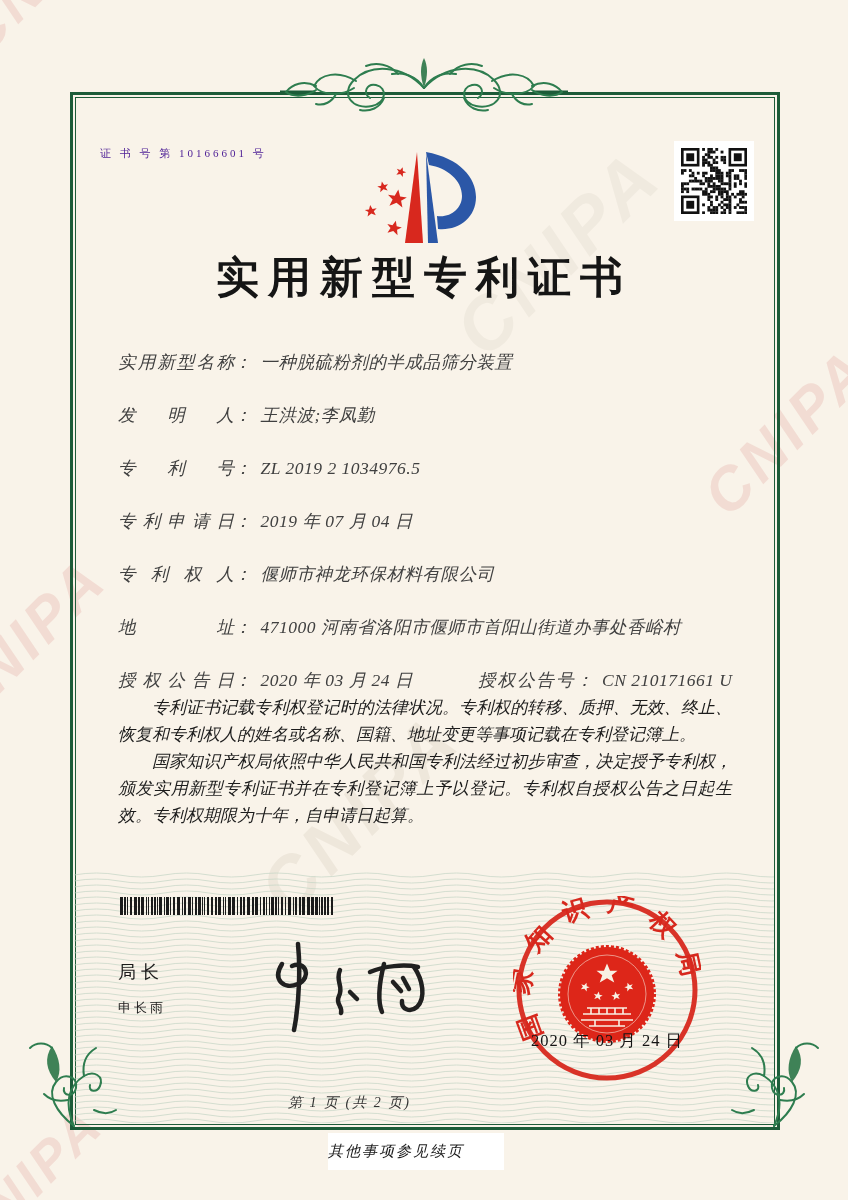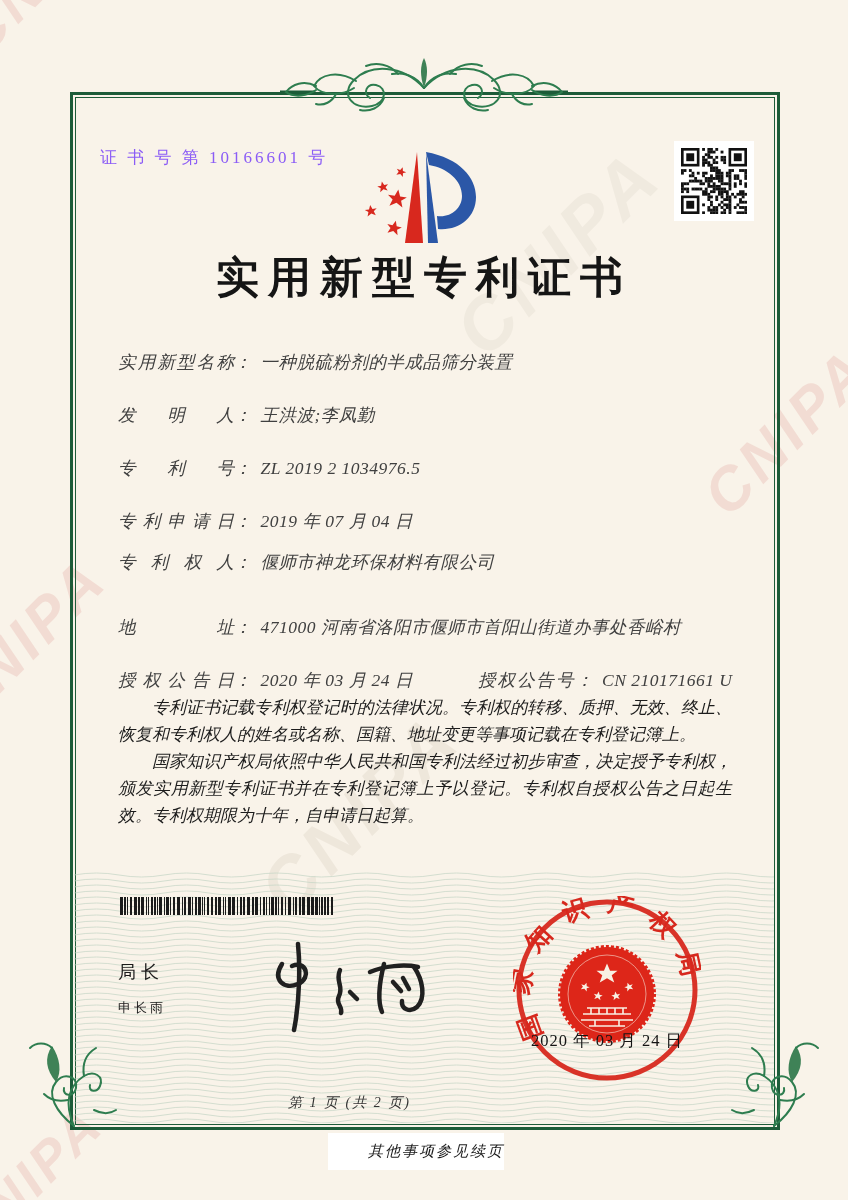--- a/index.html
+++ b/index.html
@@ -28,56 +28,56 @@
     position:absolute;left:70px;top:92px;width:704px;height:1032px;
     border:3px solid #1d5c39;z-index:1;
   }
   .frame::after{
     content:"";position:absolute;inset:2px;border:1px solid #1d5c39;
   }
   .waves{left:74px;top:872px;z-index:1;}
   .orn{z-index:2;}
   
   .cert-number{
-    left:100px;top:146px;font-size:17px;letter-spacing:3px;color:#8b5cf6;z-index:3;
+    left:100px;top:146px;font-size:11px;letter-spacing:3px;color:#4c1d95;z-index:3;
   }
   .logo{left:352px;top:140px;z-index:3;}
   .qr-wrap{left:674px;top:141px;width:80px;height:80px;background:#ffffff;z-index:3;}
   .qr-wrap svg{position:absolute;left:7px;top:7px;}
   .title{
     left:0;top:249px;width:848px;text-align:center;
     font-size:43px;font-weight:bold;letter-spacing:9px;color:#151515;z-index:3;
   }
   .row{position:absolute;left:118px;width:616px;font-size:17.5px;color:#404040;z-index:3;white-space:nowrap;font-style:italic;}
   .row .lab{display:inline-block;width:116px;text-align:justify;text-align-last:justify;}
   .row .colon{display:inline-block;margin-right:9px;}
   .row .val{letter-spacing:.5px;}
   .r0{top:350px;}.r1{top:403px;}.r2{top:456px;}.r3{top:509px;}
-  .r4{top:550px;}.r5{top:615px;}.r6{top:668px;}
+  .r4{top:562px;}.r5{top:615px;}.r6{top:668px;}
   .grant-right{position:absolute;left:332px;top:0;}
   .grant-right .lab2{letter-spacing:2px;margin-left:28px;}
   .body-text{
     left:118px;top:694px;width:614px;z-index:3;
     font-size:17px;line-height:27px;font-style:italic;
     text-align:justify;color:#1c1c1c;
   }
   .body-text p{margin:0;text-indent:2em;}
   .barcode{left:120px;top:897px;width:216px;height:18px;z-index:3;font-size:0;}
   .barcode .b{display:inline-block;height:18px;vertical-align:top;}
   .officer-title{left:118px;top:960px;font-size:18px;letter-spacing:5px;color:#1a1a1a;z-index:3;}
   .officer-name{left:118px;top:999px;font-size:13px;letter-spacing:3px;color:#1a1a1a;z-index:3;}
   .signature{left:242px;top:940px;z-index:3;}
   .seal{left:513px;top:896px;z-index:4;}
   .page-num{
     left:0;top:1094px;width:699px;text-align:center;
     font-size:14px;letter-spacing:2px;color:#333;z-index:3;font-style:italic;
   }
   .note-box{
     left:328px;top:1133px;width:176px;height:37px;background:#ffffff;
-    text-align:right;line-height:37px;font-size:15px;font-style:italic;
+    text-align:left;line-height:37px;font-size:15px;font-style:italic;
     letter-spacing:2px;color:#1a1a1a;z-index:3;
   }
 </style>
 </head>
 <body>
 
 <span class="wm wm1">CNIPA</span>
 <span class="wm wm2">CNIPA</span>
 <span class="wm wm3">CNIPA</span>
 <span class="wm wm4">CNIPA</span>

